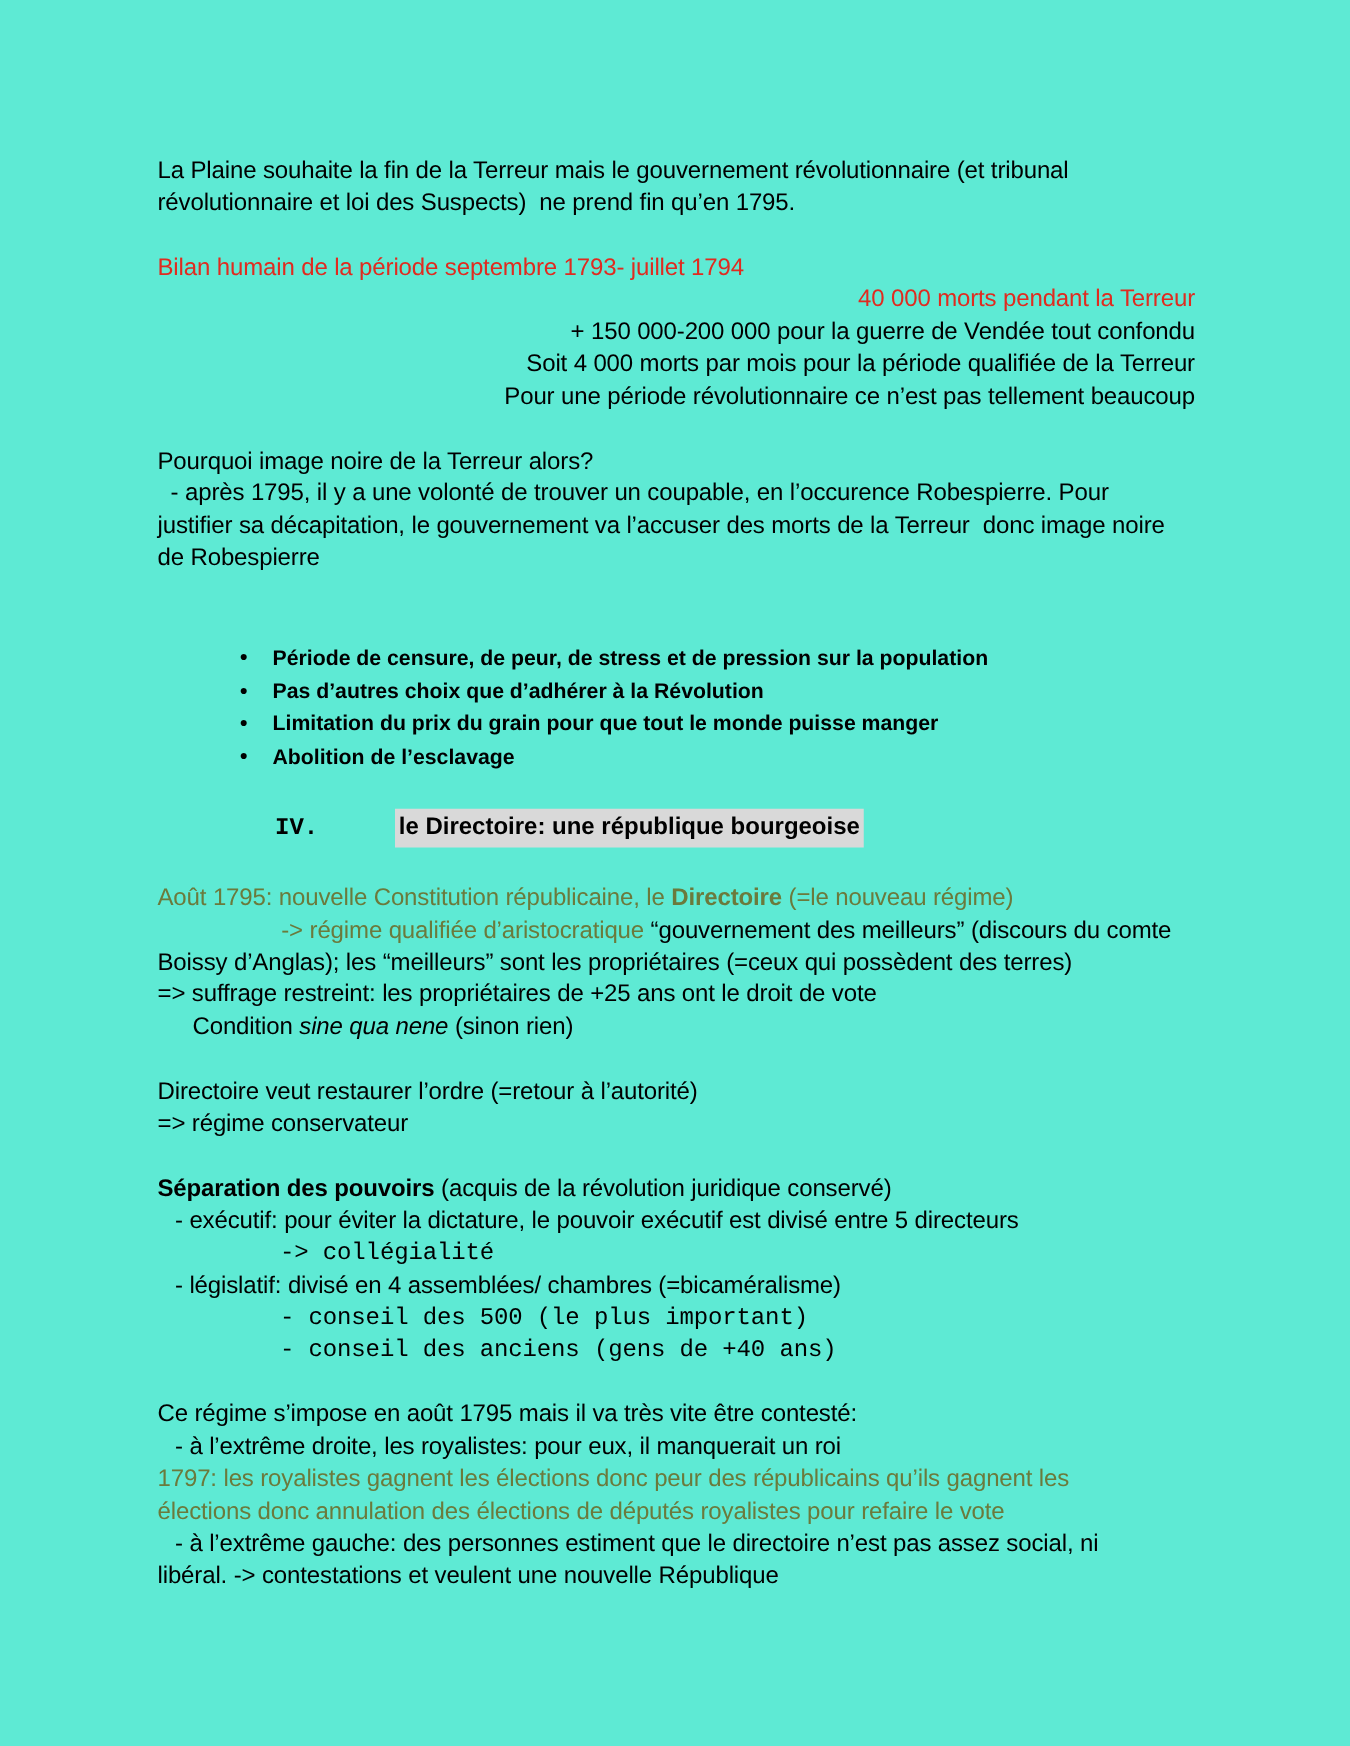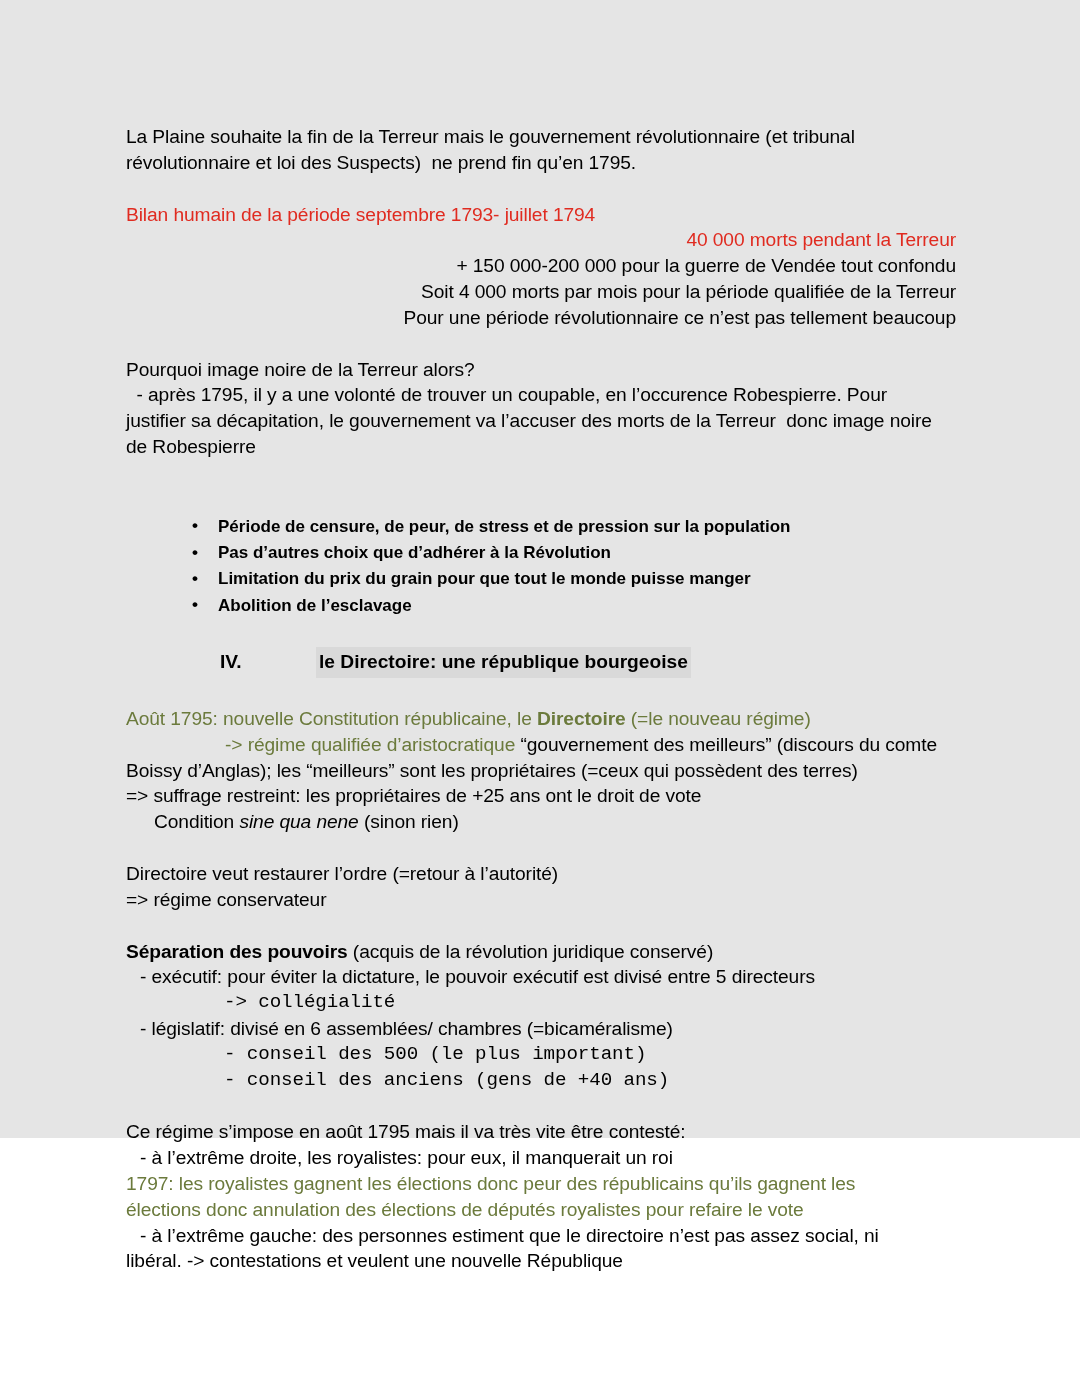--- a/index.html
+++ b/index.html
@@ -13,22 +13,22 @@
     height: 1397px;
     position: relative;
     font-family: "Liberation Sans", sans-serif;
     color: #000000;
     overflow: hidden;
   }
   .page {
     position: absolute;
     left: 0; top: 0;
     width: 1080px;
-    height: 1138px;
-    background: #e5e5e5;
+    height: 1397px;
+    background: #5eead4;
   }
   .content {
     position: absolute;
     left: 126px;
     top: 124px;
     width: 830px;
   }
   .line {
     font-size: 19.2px;
     line-height: 25.8px;
@@ -57,20 +57,21 @@
     display: flex;
     align-items: baseline;
     font-size: 19.2px;
     line-height: 26px;
     font-weight: bold;
     padding-left: 94px;
   }
   .heading-num {
     width: 96px;
     flex: 0 0 96px;
+    font-family: Liberation Mono, monospace;
   }
   .heading-hl {
     background: #d9d9d9;
     padding: 2px 3px 3px 3px;
   }
 
   
   ul.bullets {
     margin: 0;
     padding: 0 0 0 66px;
@@ -157,21 +158,21 @@
       <div class="line">Directoire veut restaurer l’ordre (=retour à l’autorité)</div>
       <div class="line">=&gt; régime conservateur</div>
     </div>
 
     <div class="gap-md"></div>
 
     <div class="para">
       <div class="line"><span class="bold">Séparation des pouvoirs</span><span> (acquis de la révolution juridique conservé)</span></div>
       <div class="line indent-dash">- exécutif: pour éviter la dictature, le pouvoir exécutif est divisé entre 5 directeurs</div>
       <div class="line indent-sub">-&gt; collégialité</div>
-      <div class="line indent-dash">- législatif: divisé en 6 assemblées/ chambres (=bicaméralisme)</div>
+      <div class="line indent-dash">- législatif: divisé en 4 assemblées/ chambres (=bicaméralisme)</div>
       <div class="line indent-sub">- conseil des 500 (le plus important)</div>
       <div class="line indent-sub">- conseil des anciens (gens de +40 ans)</div>
     </div>
 
     <div class="gap-md"></div>
 
     <div class="para">
       <div class="line">Ce régime s’impose en août 1795 mais il va très vite être contesté:</div>
       <div class="line indent-dash">- à l’extrême droite, les royalistes: pour eux, il manquerait un roi</div>
       <div class="line green">1797: les royalistes gagnent les élections donc peur des républicains qu’ils gagnent les</div>

